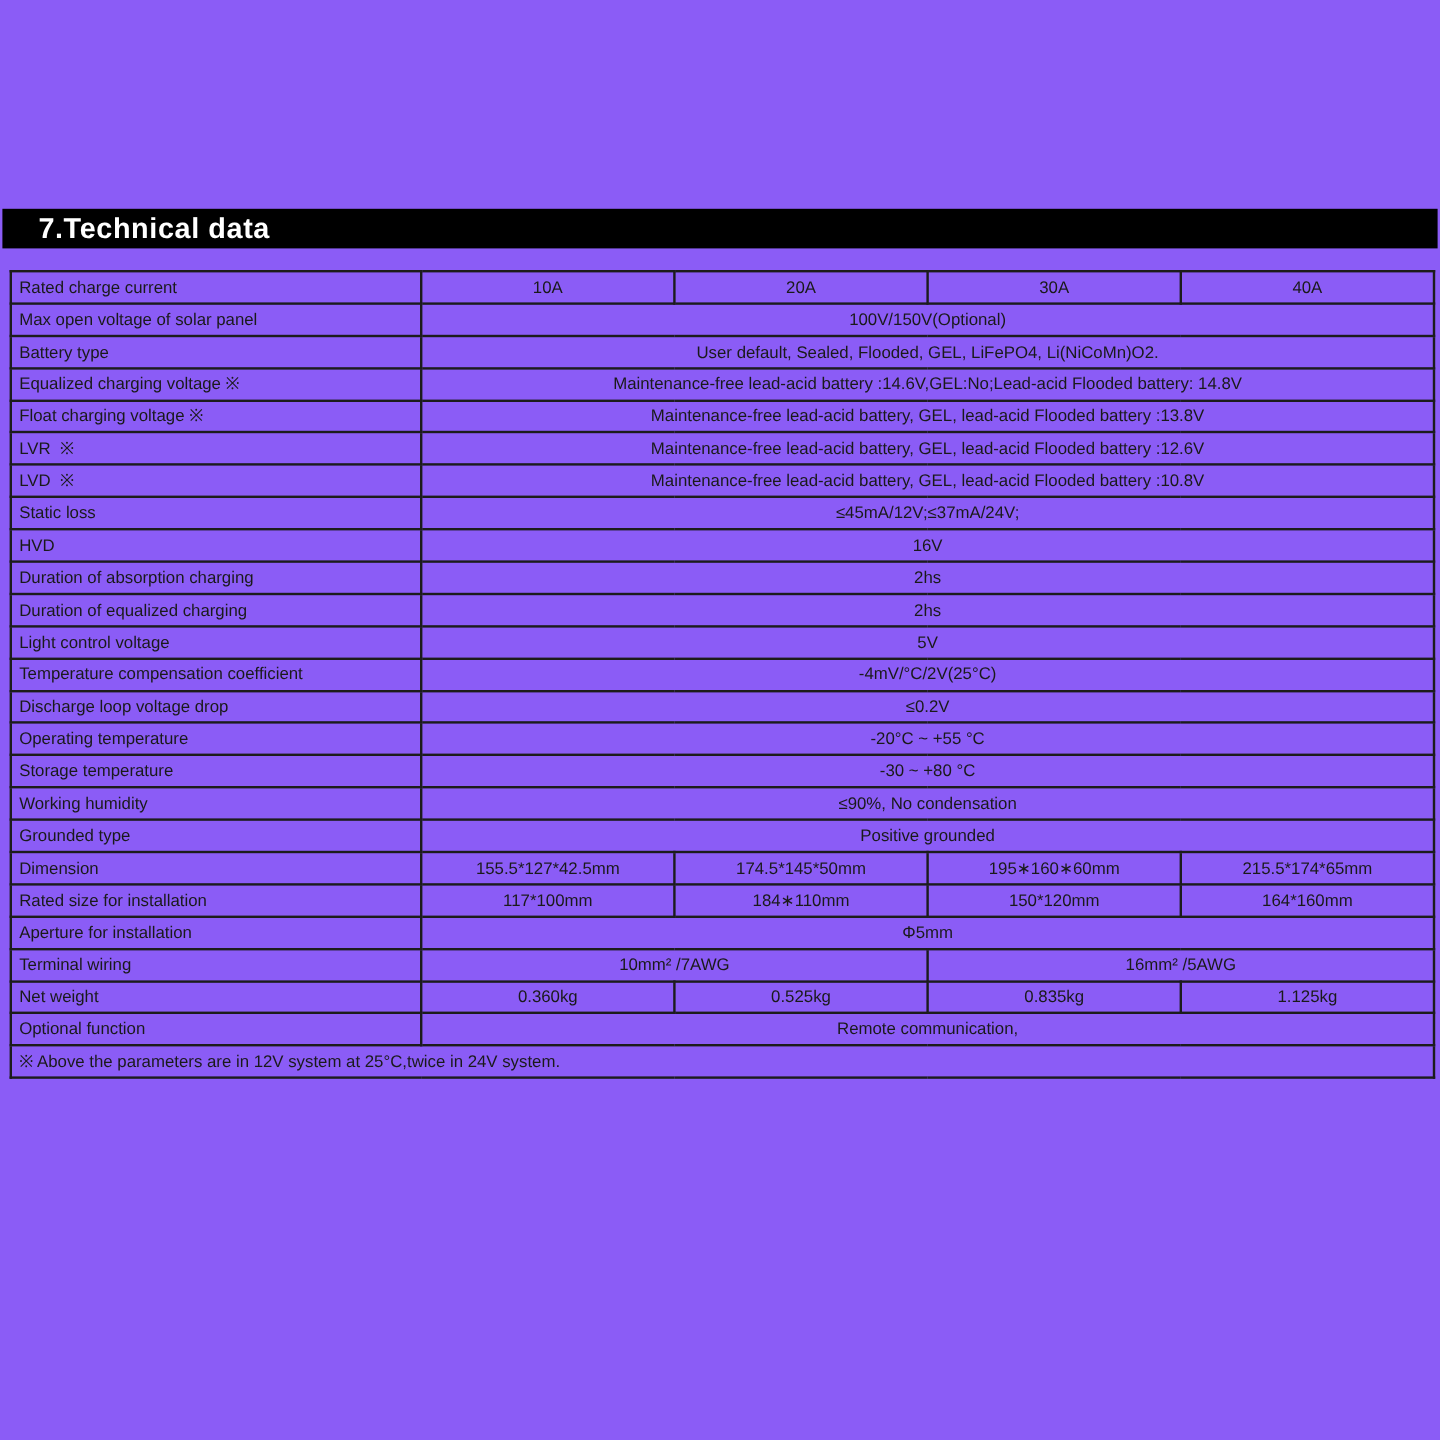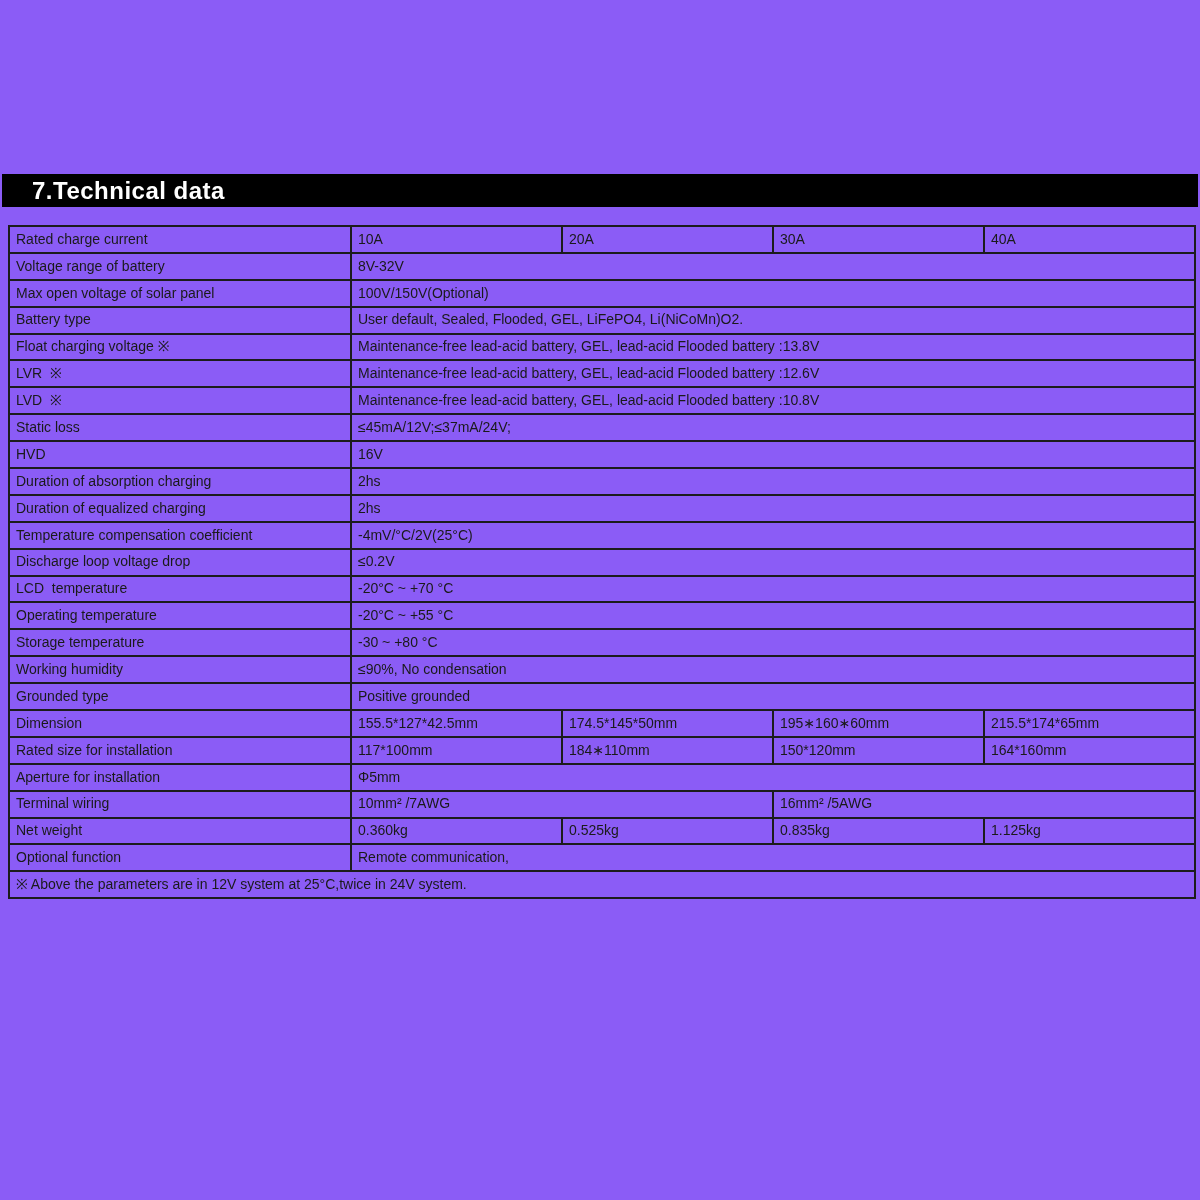--- a/index.html
+++ b/index.html
@@ -51,21 +51,21 @@
     padding: 0 6px;
     overflow: hidden;
     white-space: pre-wrap;
     line-height: 1.1;
   }
   td.lbl {
     text-align: left;
     padding-left: 8px;
   }
   td.val {
-    text-align: left;
+    text-align: center;
   }
   td.footnote {
     text-align: left;
     padding-left: 8px;
     border-radius: 10px;
   }
 </style>
 </head>
 <body>
 
@@ -84,32 +84,32 @@
       </colgroup>
       <tbody>
           <tr>
             <td class="lbl">Rated charge current</td>
             <td class="val" colspan="1">10A</td>
             <td class="val" colspan="1">20A</td>
             <td class="val" colspan="1">30A</td>
             <td class="val" colspan="1">40A</td>
           </tr>
           <tr>
-            <td class="lbl">Voltage range of battery</td>
-            <td class="val" colspan="4">8V-32V</td>
-          </tr>
-          <tr>
             <td class="lbl">Max open voltage of solar panel</td>
             <td class="val" colspan="4">100V/150V(Optional)</td>
           </tr>
           <tr>
             <td class="lbl">Battery type</td>
             <td class="val" colspan="4">User default, Sealed, Flooded, GEL, LiFePO4, Li(NiCoMn)O2.</td>
           </tr>
           <tr>
+            <td class="lbl">Equalized charging voltage ※</td>
+            <td class="val" colspan="4">Maintenance-free lead-acid battery :14.6V,GEL:No;Lead-acid Flooded battery: 14.8V</td>
+          </tr>
+          <tr>
             <td class="lbl">Float charging voltage ※</td>
             <td class="val" colspan="4">Maintenance-free lead-acid battery, GEL, lead-acid Flooded battery :13.8V</td>
           </tr>
           <tr>
             <td class="lbl">LVR  ※</td>
             <td class="val" colspan="4">Maintenance-free lead-acid battery, GEL, lead-acid Flooded battery :12.6V</td>
           </tr>
           <tr>
             <td class="lbl">LVD  ※</td>
             <td class="val" colspan="4">Maintenance-free lead-acid battery, GEL, lead-acid Flooded battery :10.8V</td>
@@ -124,30 +124,30 @@
           </tr>
           <tr>
             <td class="lbl">Duration of absorption charging</td>
             <td class="val" colspan="4">2hs</td>
           </tr>
           <tr>
             <td class="lbl">Duration of equalized charging</td>
             <td class="val" colspan="4">2hs</td>
           </tr>
           <tr>
+            <td class="lbl">Light control voltage</td>
+            <td class="val" colspan="4">5V</td>
+          </tr>
+          <tr>
             <td class="lbl">Temperature compensation coefficient</td>
             <td class="val" colspan="4">-4mV/°C/2V(25°C)</td>
           </tr>
           <tr>
             <td class="lbl">Discharge loop voltage drop</td>
             <td class="val" colspan="4">≤0.2V</td>
-          </tr>
-          <tr>
-            <td class="lbl">LCD  temperature</td>
-            <td class="val" colspan="4">-20°C ~ +70 °C</td>
           </tr>
           <tr>
             <td class="lbl">Operating temperature</td>
             <td class="val" colspan="4">-20°C ~ +55 °C</td>
           </tr>
           <tr>
             <td class="lbl">Storage temperature</td>
             <td class="val" colspan="4">-30 ~ +80 °C</td>
           </tr>
           <tr>

